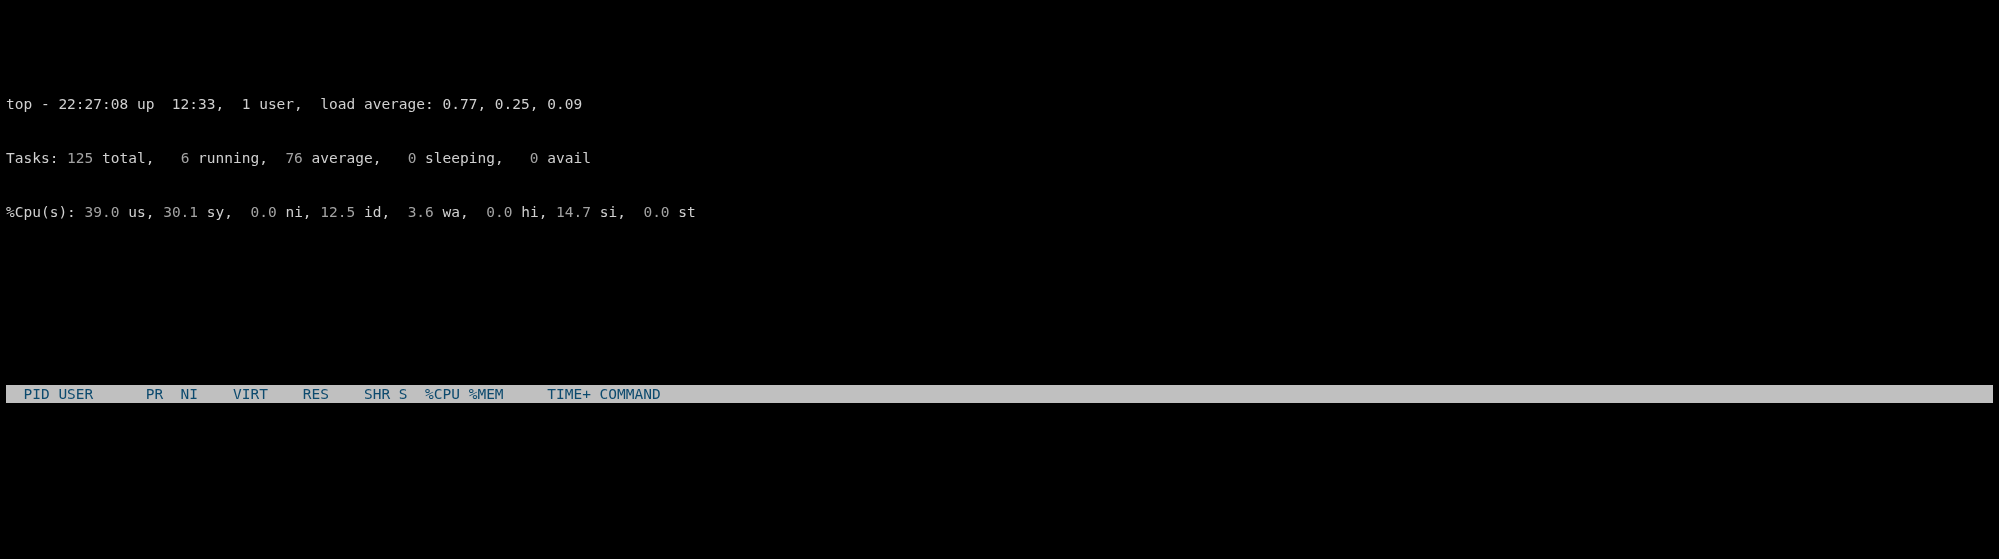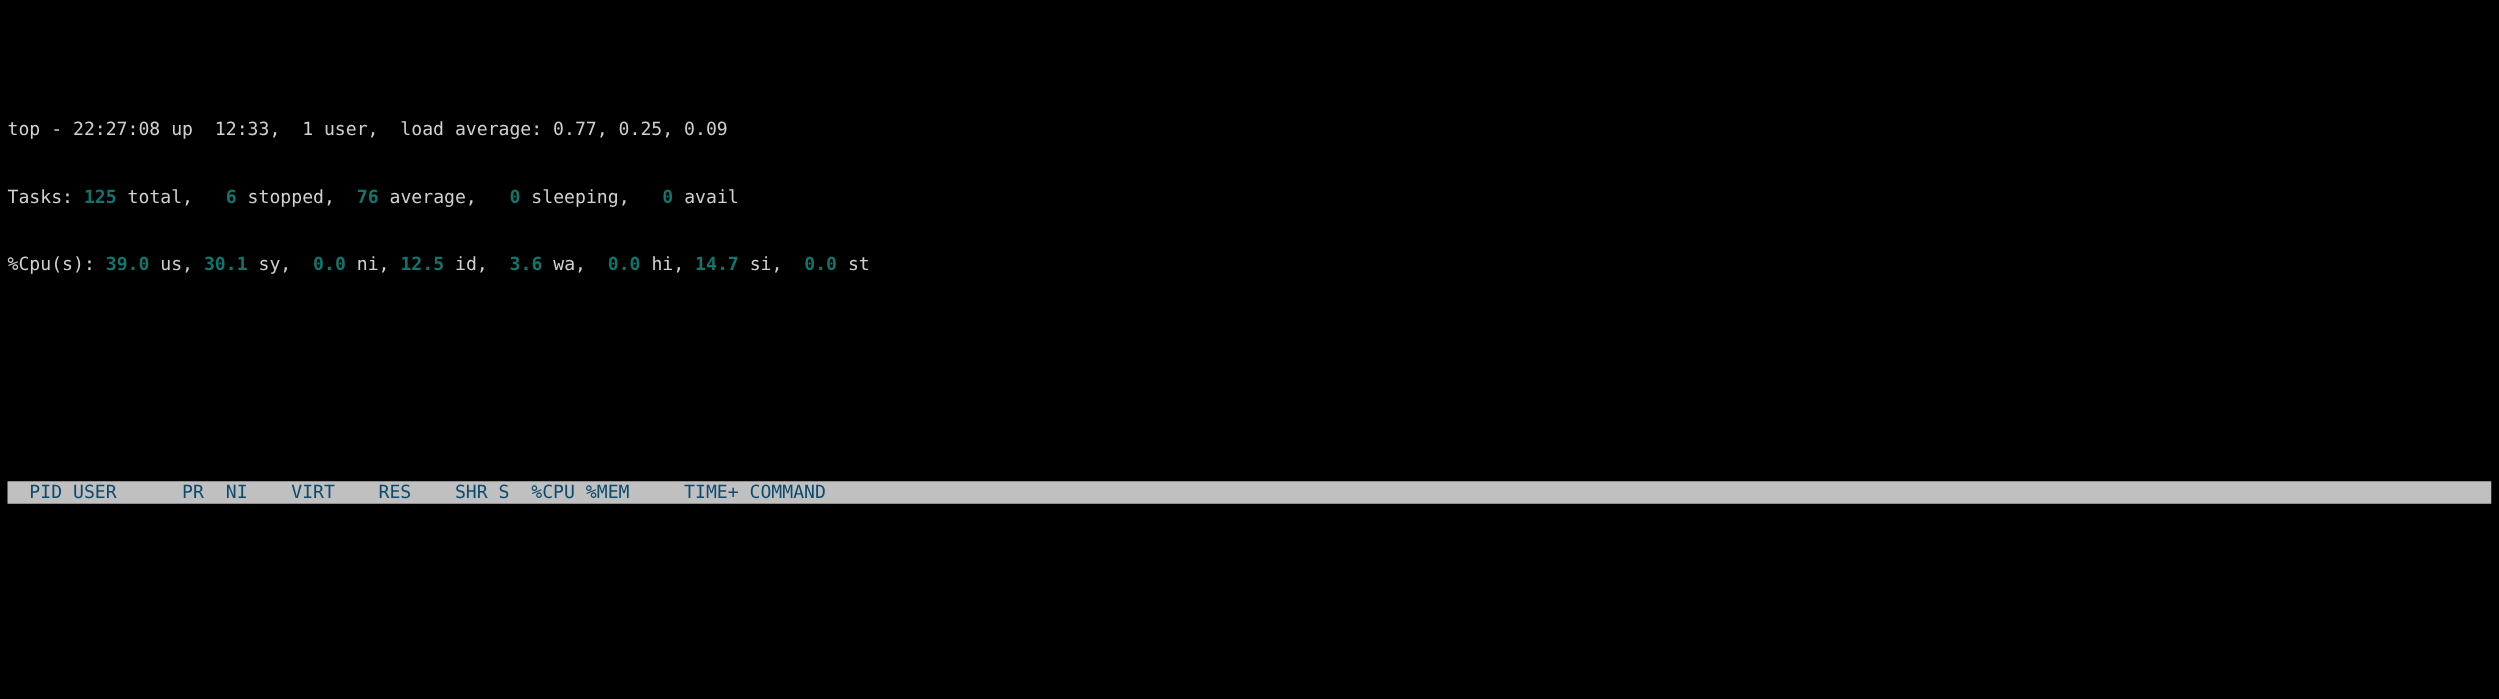--- a/index.html
+++ b/index.html
@@ -9,37 +9,37 @@
     color: #d0d0d0;
     font-family: "DejaVu Sans Mono", "Menlo", "Consolas", monospace;
     font-size: 14.5px;
     line-height: 1.25;
   }
   .term {
     padding: 4px 6px 8px 6px;
     white-space: pre;
   }
   .row { white-space: pre; }
-  .bold { color: #0f766e; font-weight: bold; }
+  .bold { color: #a3a3a3; font-weight: normal; }
   .hdr {
     background: #c0c0c0;
     color: #0c4a6e;
     display: inline-block;
     min-width: 100%;
   }
   .summary span { white-space: pre; }
 </style>
 </head>
 <body>
 
 <div class="term">
 
   <div class="summary">
     <div class="row"><span>top - 22:27:08 up  12:33,  1 user,  load average: 0.77, 0.25, 0.09</span></div>
-    <div class="row"><span>Tasks: </span><span class="bold">125</span><span> total,   </span><span class="bold">6</span><span> stopped,  </span><span class="bold">76</span><span> average,   </span><span class="bold">0</span><span> sleeping,   </span><span class="bold">0</span><span> avail</span></div>
+    <div class="row"><span>Tasks: </span><span class="bold">125</span><span> total,   </span><span class="bold">6</span><span> running,  </span><span class="bold">76</span><span> average,   </span><span class="bold">0</span><span> sleeping,   </span><span class="bold">0</span><span> avail</span></div>
     <div class="row"><span>%Cpu(s): </span><span class="bold">39.0</span><span> us, </span><span class="bold">30.1</span><span> sy,  </span><span class="bold">0.0</span><span> ni, </span><span class="bold">12.5</span><span> id,  </span><span class="bold">3.6</span><span> wa,  </span><span class="bold">0.0</span><span> hi, </span><span class="bold">14.7</span><span> si,  </span><span class="bold">0.0</span><span> st</span></div>
   </div>
 
   <div class="row">&nbsp;</div>
 
   <div class="row"><span class="hdr">  PID USER      PR  NI    VIRT    RES    SHR S  %CPU %MEM     TIME+ COMMAND                                                                                                                                                        </span></div>
 
   
 
 </div>

